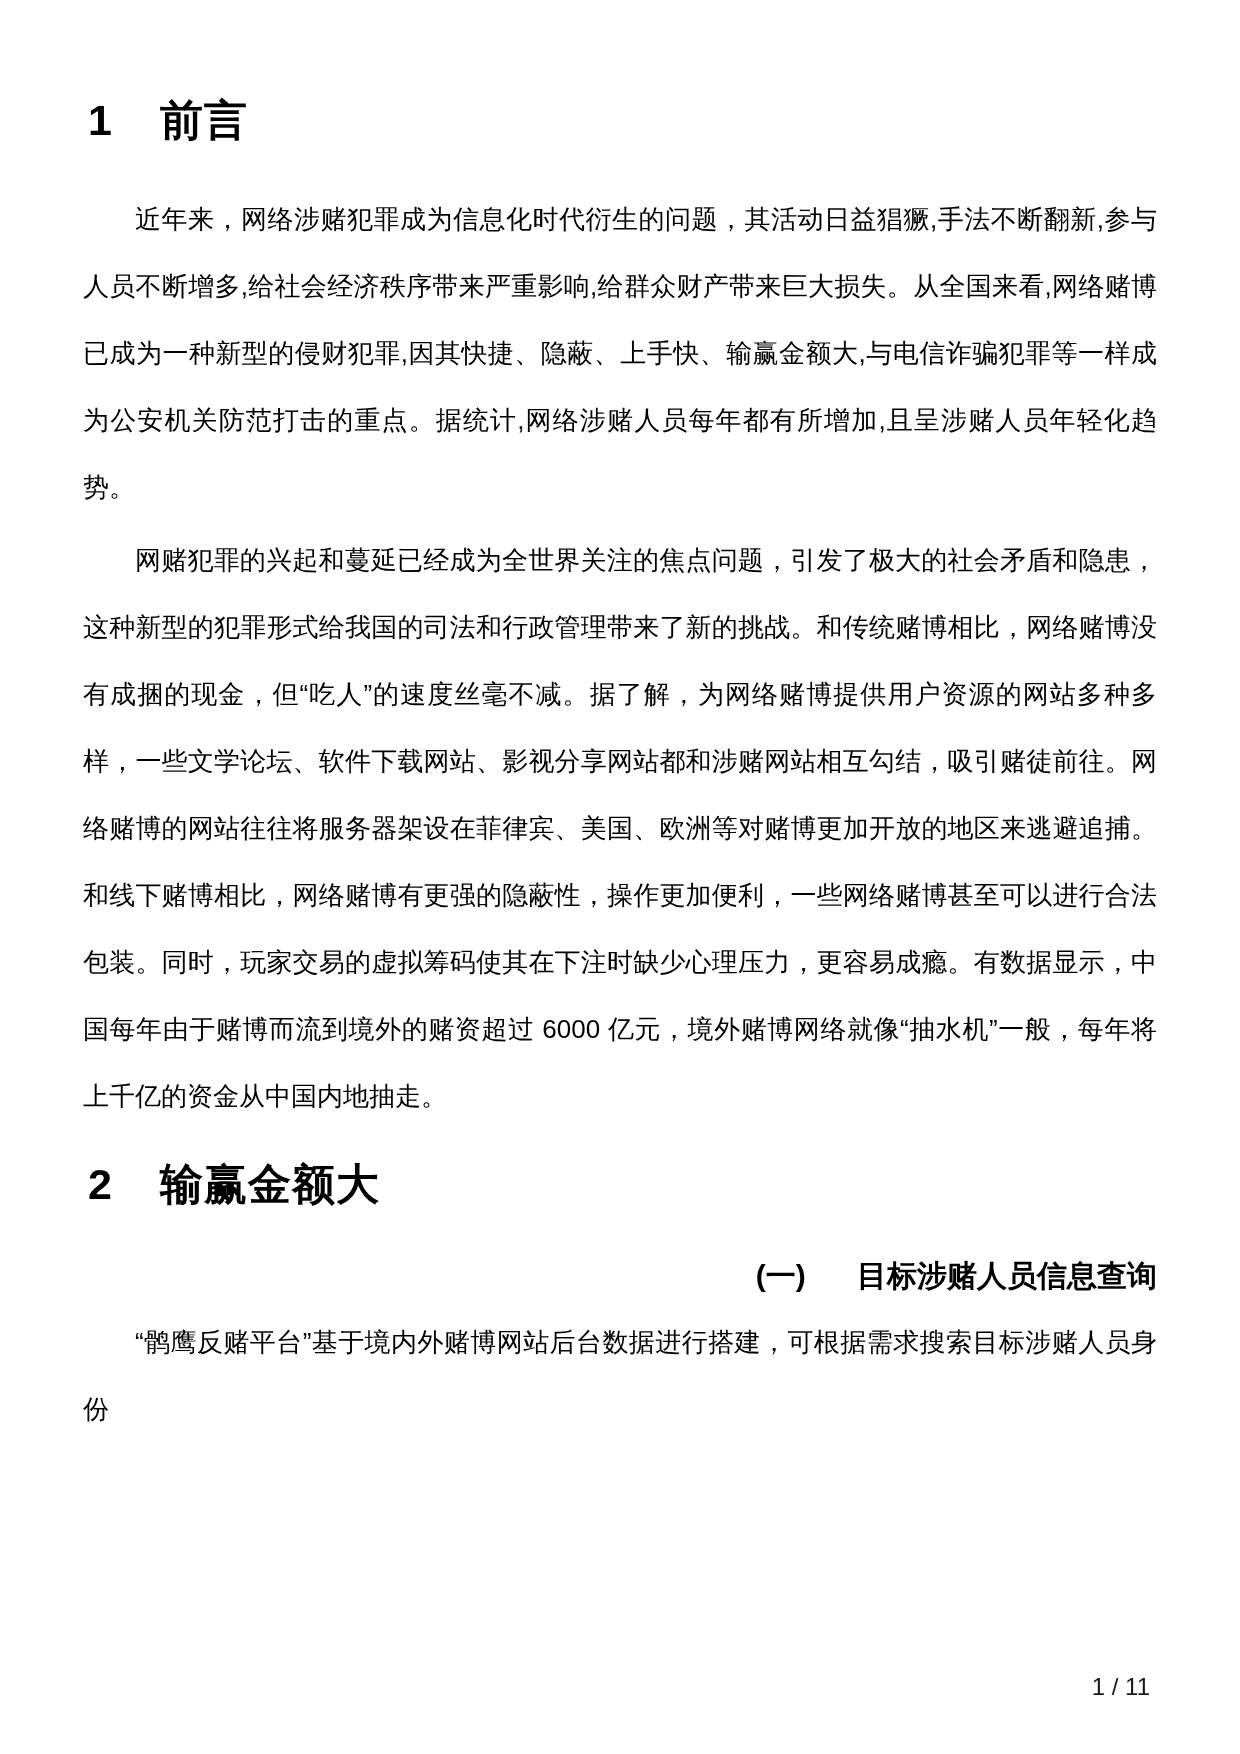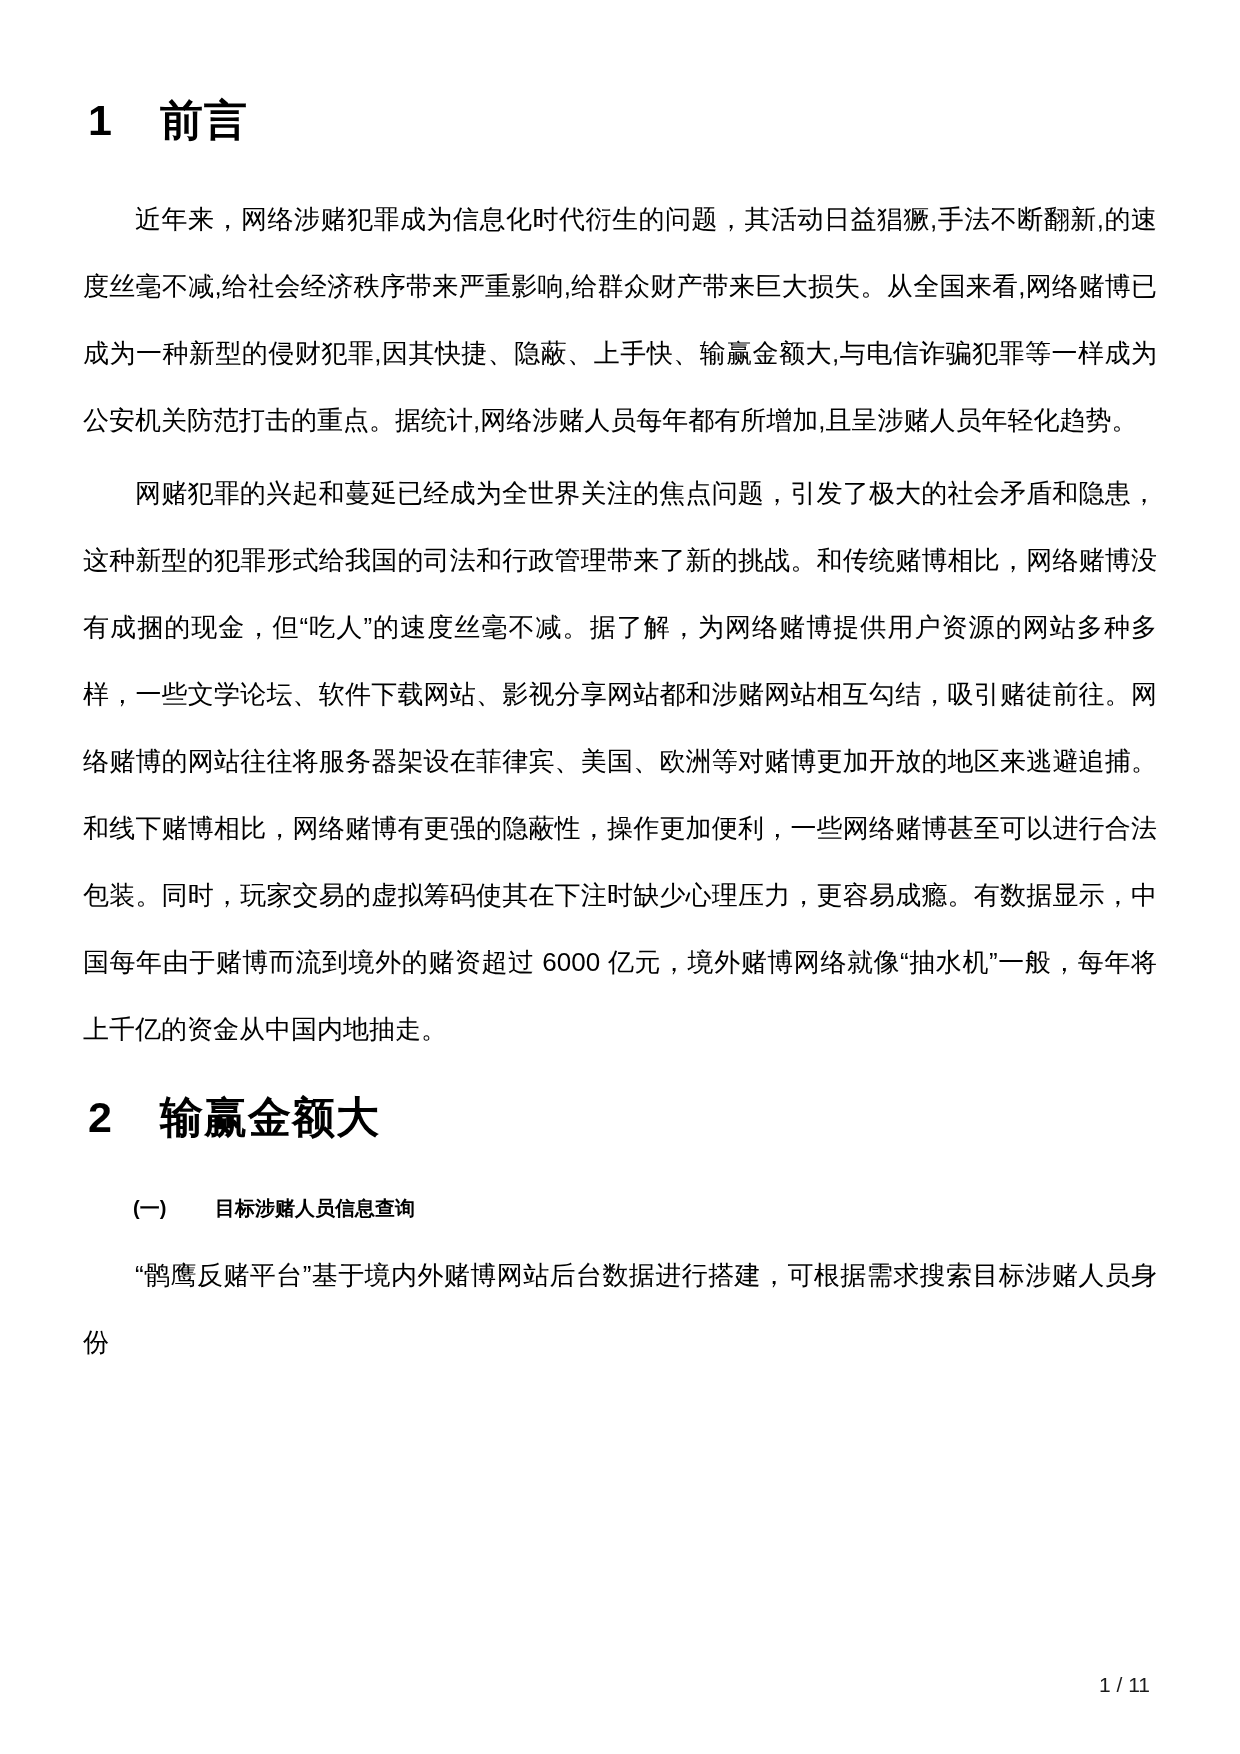--- a/index.html
+++ b/index.html
@@ -36,48 +36,49 @@
   }
   .para {
     font-size: 26px;
     line-height: 67px;
     text-align: justify;
     text-indent: 52px;
     margin: 0 0 6px 0;
     word-break: break-all;
   }
   .subheading {
-    font-size: 20px;
+    font-size: 30px;
     font-weight: 700;
     line-height: 67px;
     padding-left: 50px;
     margin: 0;
+    text-align: right;
   }
   .sub-marker {
     margin-right: 43px;
   }
   .page-number {
     position: absolute;
     top: 1673px;
     right: 90px;
-    font-size: 21px;
+    font-size: 24px;
     color: #1a1a1a;
   }
 </style>
 </head>
 <body>
 
 <div class="page">
 
   <div class="h-level1">
     <span class="h-num">1</span>
     <span class="h-title">前言</span>
   </div>
 
-  <p class="para">近年来，网络涉赌犯罪成为信息化时代衍生的问题，其活动日益猖獗,手法不断翻新,的速度丝毫不减,给社会经济秩序带来严重影响,给群众财产带来巨大损失。从全国来看,网络赌博已成为一种新型的侵财犯罪,因其快捷、隐蔽、上手快、输赢金额大,与电信诈骗犯罪等一样成为公安机关防范打击的重点。据统计,网络涉赌人员每年都有所增加,且呈涉赌人员年轻化趋势。</p>
+  <p class="para">近年来，网络涉赌犯罪成为信息化时代衍生的问题，其活动日益猖獗,手法不断翻新,参与人员不断增多,给社会经济秩序带来严重影响,给群众财产带来巨大损失。从全国来看,网络赌博已成为一种新型的侵财犯罪,因其快捷、隐蔽、上手快、输赢金额大,与电信诈骗犯罪等一样成为公安机关防范打击的重点。据统计,网络涉赌人员每年都有所增加,且呈涉赌人员年轻化趋势。</p>
   <p class="para">网赌犯罪的兴起和蔓延已经成为全世界关注的焦点问题，引发了极大的社会矛盾和隐患，这种新型的犯罪形式给我国的司法和行政管理带来了新的挑战。和传统赌博相比，网络赌博没有成捆的现金，但“吃人”的速度丝毫不减。据了解，为网络赌博提供用户资源的网站多种多样，一些文学论坛、软件下载网站、影视分享网站都和涉赌网站相互勾结，吸引赌徒前往。网络赌博的网站往往将服务器架设在菲律宾、美国、欧洲等对赌博更加开放的地区来逃避追捕。和线下赌博相比，网络赌博有更强的隐蔽性，操作更加便利，一些网络赌博甚至可以进行合法包装。同时，玩家交易的虚拟筹码使其在下注时缺少心理压力，更容易成瘾。有数据显示，中国每年由于赌博而流到境外的赌资超过 6000 亿元，境外赌博网络就像“抽水机”一般，每年将上千亿的资金从中国内地抽走。</p>
 
   <div class="h-level1 second">
     <span class="h-num">2</span>
     <span class="h-title">输赢金额大</span>
   </div>
 
 
   <div class="subheading">
     <span class="sub-marker">(一)</span>

